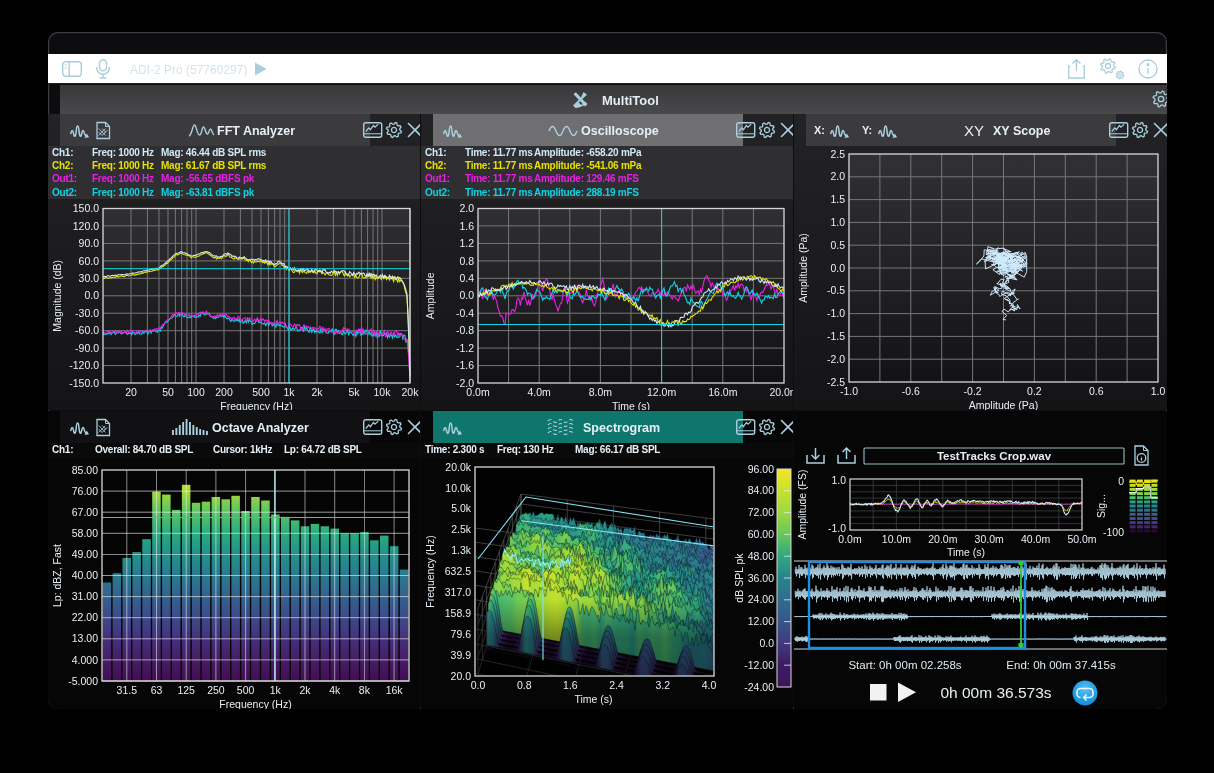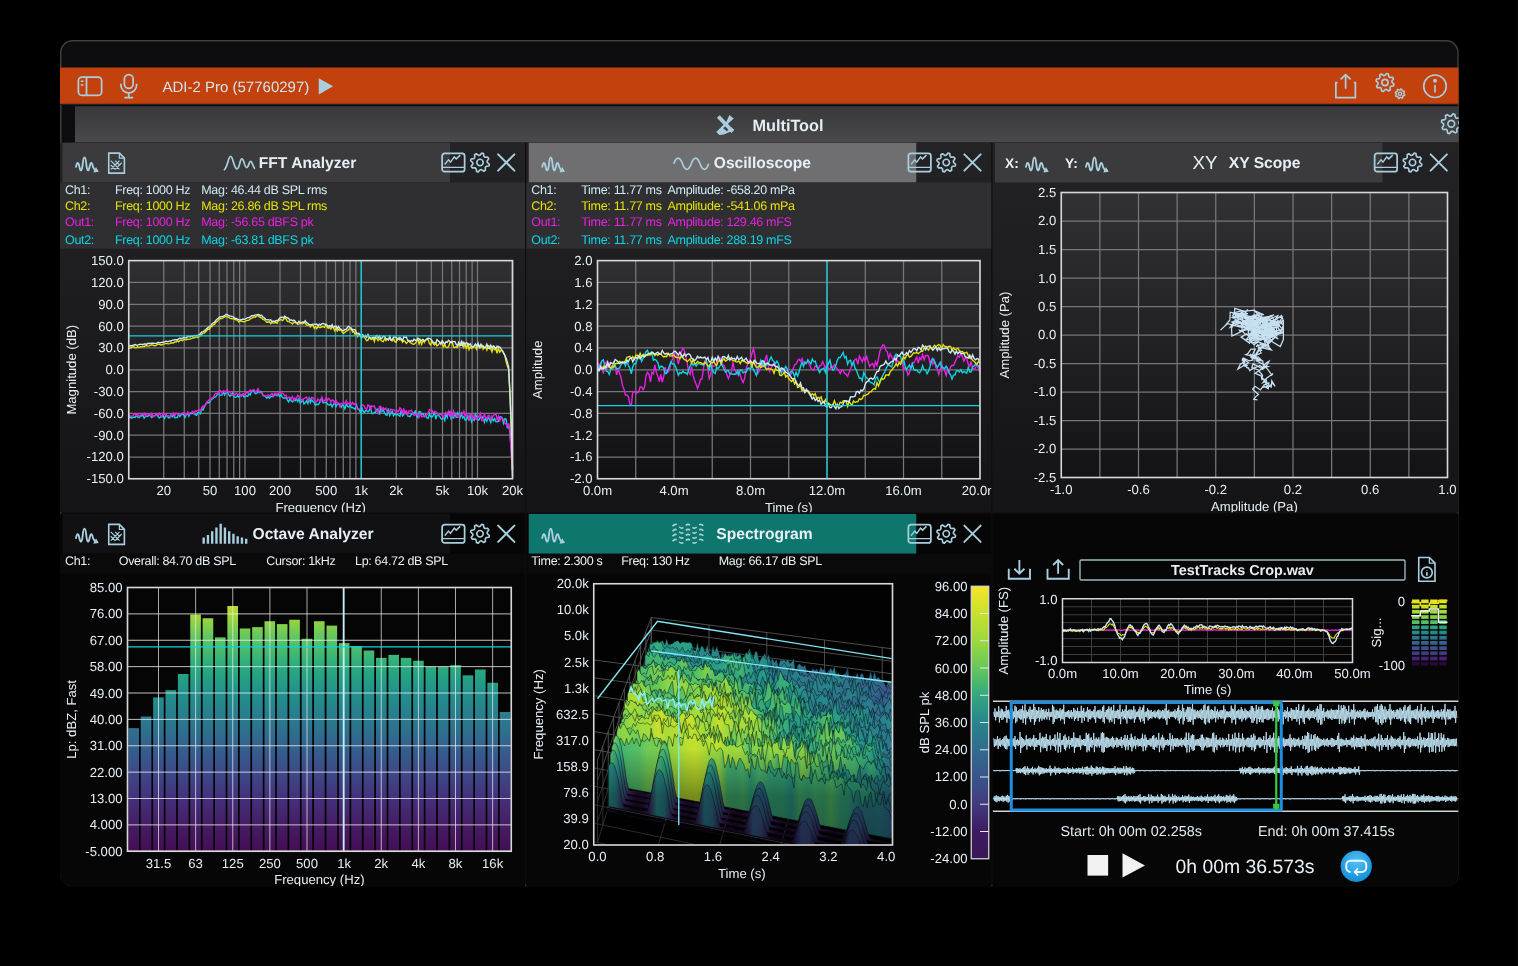--- a/index.html
+++ b/index.html
@@ -1,23 +1,23 @@
 <!DOCTYPE html>
 <html><head><meta charset="utf-8"><style>
 * { margin:0; padding:0; box-sizing:border-box; }
 body { width:1214px; height:773px; background:#000; font-family:"Liberation Sans", sans-serif; position:relative; overflow:hidden; }
 #win { position:absolute; left:48px; top:32px; width:1119px; height:677px; background:#0d0d0f; border-radius:10px; overflow:hidden; box-shadow: inset 0 0 0 1.2px #3f3f41; }
 .tbar { position:absolute; left:0; top:0; width:1119px; height:21px; background:#2b2b2d; border-bottom:1px solid #1c1c1e; }
 .tl { position:absolute; top:5px; width:12px; height:12px; border-radius:6px; }
 .title { position:absolute; top:3.5px; width:100%; text-align:center; font-size:13px; font-weight:bold; color:#b4b4b6; }
-.toolbar { position:absolute; left:0; top:22px; width:1119px; height:30px; background:#c2410c; border-bottom:1px solid #222224;}
+.toolbar { position:absolute; left:0; top:22px; width:1119px; height:30px; background:#ffffff; border-bottom:1px solid #222224;}
 .mtbar { position:absolute; left:12px; top:53px; width:1182px; height:29px; background:linear-gradient(#39393b,#3e3e41 35%,#4a4a4d); }
 .panel { position:absolute; overflow:hidden; }
-.phead { position:absolute; left:2px; top:0; width:310px; height:32px; }
-.pinfo { position:absolute; left:0; top:32px; width:373px; font-size:10px; font-weight:normal; letter-spacing:-0.25px; padding-top:1px; }
+.phead { position:absolute; left:12px; top:0; width:310px; height:32px; }
+.pinfo { position:absolute; left:0; top:32px; width:373px; font-size:10px; font-weight:bold; letter-spacing:-0.25px; padding-top:1px; }
 .csvg { position:absolute; left:0; }
 svg text { font-family:"Liberation Sans", sans-serif; }
 </style></head><body>
 <div id="win">
     <div class="toolbar"><svg width="1119" height="31" font-family="Liberation Sans, sans-serif">
         <g transform="translate(14,7)" stroke="#a9cede" fill="none" stroke-width="1.4">
           <rect x="0.7" y="0.7" width="18.6" height="14.6" rx="3"></rect>
           <line x1="7.2" y1="0.7" x2="7.2" y2="15.3"></line>
           <line x1="2.6" y1="4" x2="4.8" y2="4" stroke-width="1.2"></line>
           <line x1="2.6" y1="7" x2="4.8" y2="7" stroke-width="1.2"></line>
@@ -91,21 +91,21 @@
         </svg></div>
       <div class="pinfo" style="background:#2f2f31;height:53px">
         <div style="position:relative;height:13.2px;color:#cfe9f5">
           <span style="position:absolute;left:4px">Ch1:</span>
           <span style="position:absolute;left:44px">Freq: 1000 Hz</span>
           <span style="position:absolute;left:113px">Mag: 46.44 dB SPL rms</span>
         </div>
         <div style="position:relative;height:13.2px;color:#e5e104">
           <span style="position:absolute;left:4px">Ch2:</span>
           <span style="position:absolute;left:44px">Freq: 1000 Hz</span>
-          <span style="position:absolute;left:113px">Mag: 26.86 dB SPL rms</span>
+          <span style="position:absolute;left:113px">Mag: 61.67 dB SPL rms</span>
         </div>
         <div style="position:relative;height:13.2px;color:#ea1fe4">
           <span style="position:absolute;left:4px">Out1:</span>
           <span style="position:absolute;left:44px">Freq: 1000 Hz</span>
           <span style="position:absolute;left:113px">Mag: -56.65 dBFS pk</span>
         </div>
         <div style="position:relative;height:13.2px;color:#0cd4e4">
           <span style="position:absolute;left:4px">Out2:</span>
           <span style="position:absolute;left:44px">Freq: 1000 Hz</span>
           <span style="position:absolute;left:113px">Mag: -63.81 dBFS pk</span>

